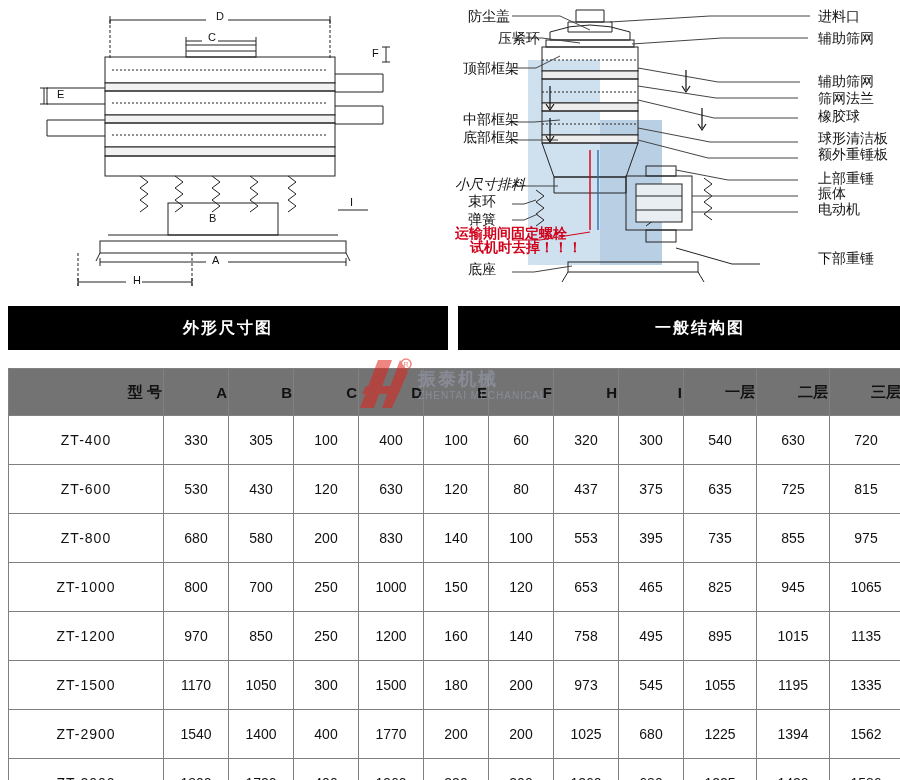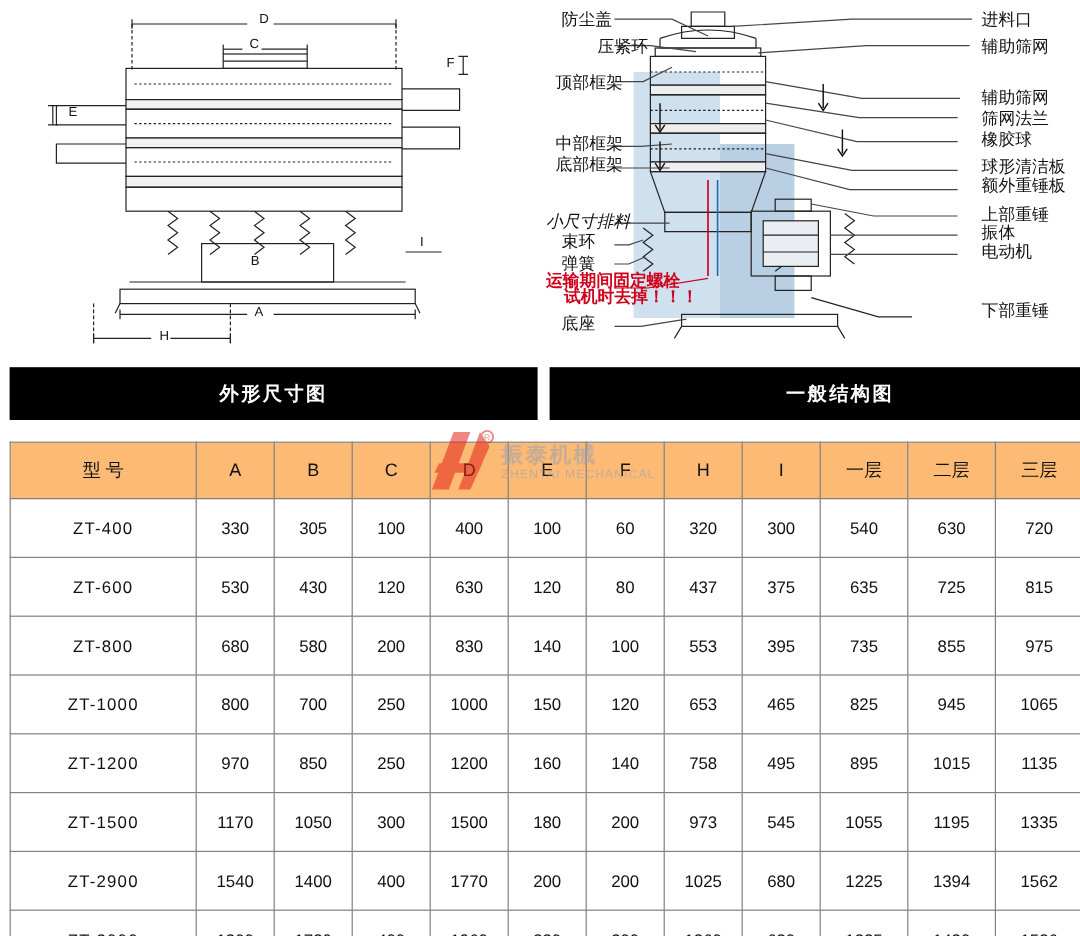--- a/index.html
+++ b/index.html
@@ -116,24 +116,25 @@
   }
   table.spec th, table.spec td {
     border: 1px solid #808080;
     text-align: center;
     font-size: 14px;
     color: #111;
     height: 46px;
     font-family: "Liberation Sans", sans-serif;
   }
   table.spec thead th {
-    background: #fdba74;
-    font-weight: normal;
+    background: #737373;
+    font-weight: bold;
     font-size: 15px;
     height: 44px;
+    text-align: right;
   }
   table.spec tbody td:first-child {
     letter-spacing: 1px;
   }
   .col-model { width: 152px; }
   .col-n { width: 62px; }
   .col-layer { width: 70px; }
 </style>
 </head>
 <body>

